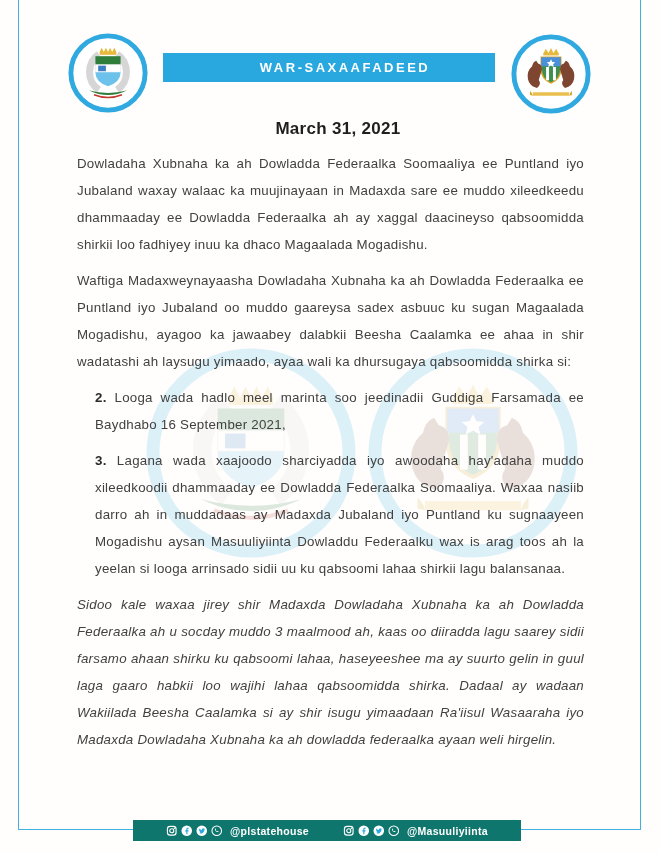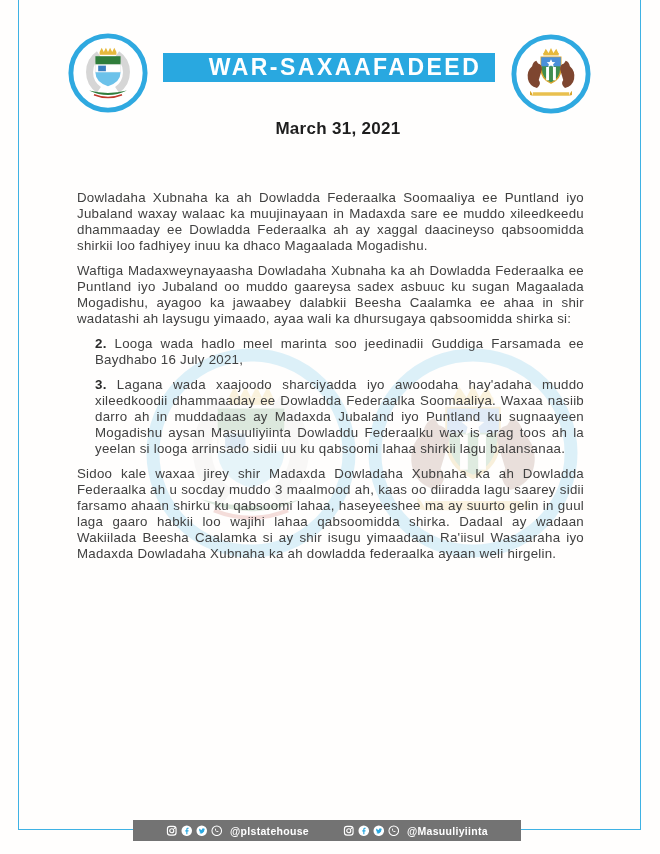--- a/index.html
+++ b/index.html
@@ -27,42 +27,42 @@
   
   .logo{position:absolute;width:84px;height:84px;}
   .logo svg{width:100%;height:100%;}
   .logo-left{left:66px;top:31px;}
   .logo-right{left:509px;top:32px;}
   .banner{
     position:absolute;left:163px;top:53px;width:332px;height:29px;
     background:#29a8e0;display:flex;align-items:center;justify-content:center;
   }
   .banner span{
-    color:#ffffff;font-weight:700;font-size:23px;letter-spacing:2.5px;margin-left:32px;
+    color:#ffffff;font-weight:700;font-size:13px;letter-spacing:2.5px;margin-left:32px;
   }
   .date{
     position:absolute;left:0;top:119px;width:660px;
     text-align:center;font-weight:700;font-size:17px;color:#1e1e1e;
     letter-spacing:0.3px;
     padding-left:8px;
   }
   
   .doc-body{
     position:absolute;left:77px;top:150px;width:507px;
-    color:#414141;font-size:13.3px;line-height:16px;
-    letter-spacing:0.25px;text-align:justify;margin-top:40px;
+    color:#414141;font-size:13.3px;line-height:27px;
+    letter-spacing:0.25px;text-align:justify;
   }
   .doc-body p{margin:0 0 9px 0;}
-  .doc-body p.tight{margin-bottom:0;}
+  .doc-body p.tight{margin-bottom:0;font-style:italic;}
   .numbered{margin-left:18px;}
   .numbered p b{color:#2a2a2a;}
   
   .footer-bar{
     position:absolute;left:133px;top:820px;width:388px;height:21px;
-    background:#737373;display:flex;align-items:center;justify-content:center;
+    background:#0f766e;display:flex;align-items:center;justify-content:center;
     gap:34px;
   }
   .sgroup{display:flex;align-items:center;gap:3.5px;}
   .sicon{width:11.5px;height:11.5px;display:block;}
   .handle{
     color:#ffffff;font-size:10.5px;font-weight:700;letter-spacing:0.3px;
     margin-left:4px;white-space:nowrap;
   }
   .defs{position:absolute;width:0;height:0;overflow:hidden;}
 </style>
@@ -130,21 +130,21 @@
     </div>
   </header>
 
   <div class="date">March 31, 2021</div>
 
   <main class="doc-body">
     <p>Dowladaha Xubnaha ka ah Dowladda Federaalka Soomaaliya ee Puntland iyo Jubaland waxay walaac ka muujinayaan in Madaxda sare ee muddo xileedkeedu dhammaaday ee Dowladda Federaalka ah ay xaggal daacineyso qabsoomidda shirkii loo fadhiyey inuu ka dhaco Magaalada Mogadishu.</p>
     <p>Waftiga Madaxweynayaasha Dowladaha Xubnaha ka ah Dowladda Federaalka ee Puntland iyo Jubaland oo muddo gaareysa sadex asbuuc ku sugan Magaalada Mogadishu, ayagoo ka jawaabey dalabkii Beesha Caalamka ee ahaa in shir wadatashi ah laysugu yimaado, ayaa wali ka dhursugaya qabsoomidda shirka si:</p>
 
     <div class="numbered">
-      <p><b>2.</b> <span>Looga wada hadlo meel marinta soo jeedinadii Guddiga Farsamada ee Baydhabo 16 July 2021,</span></p>
+      <p><b>2.</b> <span>Looga wada hadlo meel marinta soo jeedinadii Guddiga Farsamada ee Baydhabo 16 September 2021,</span></p>
       <p><b>3.</b> <span>Lagana wada xaajoodo sharciyadda iyo awoodaha hay'adaha muddo xileedkoodii dhammaaday ee Dowladda Federaalka Soomaaliya. Waxaa nasiib darro ah in muddadaas ay Madaxda Jubaland iyo Puntland ku sugnaayeen Mogadishu aysan Masuuliyiinta Dowladdu Federaalku wax is arag toos ah la yeelan si looga arrinsado sidii uu ku qabsoomi lahaa shirkii lagu balansanaa.</span></p>
     </div>
 
     <p class="tight">Sidoo kale waxaa jirey shir Madaxda Dowladaha Xubnaha ka ah Dowladda Federaalka ah u socday muddo 3 maalmood ah, kaas oo diiradda lagu saarey sidii farsamo ahaan shirku ku qabsoomi lahaa, haseyeeshee ma ay suurto gelin in guul laga gaaro habkii loo wajihi lahaa qabsoomidda shirka. Dadaal ay wadaan Wakiilada Beesha Caalamka si ay shir isugu yimaadaan Ra'iisul Wasaaraha iyo Madaxda Dowladaha Xubnaha ka ah dowladda federaalka ayaan weli hirgelin.</p>
   </main>
 
   <footer class="footer-bar">
     <div class="sgroup">
       <svg class="sicon" viewBox="0 0 24 24">
         <rect x="3" y="3" width="18" height="18" rx="5.5" fill="none" stroke="#ffffff" stroke-width="2.4"></rect>

